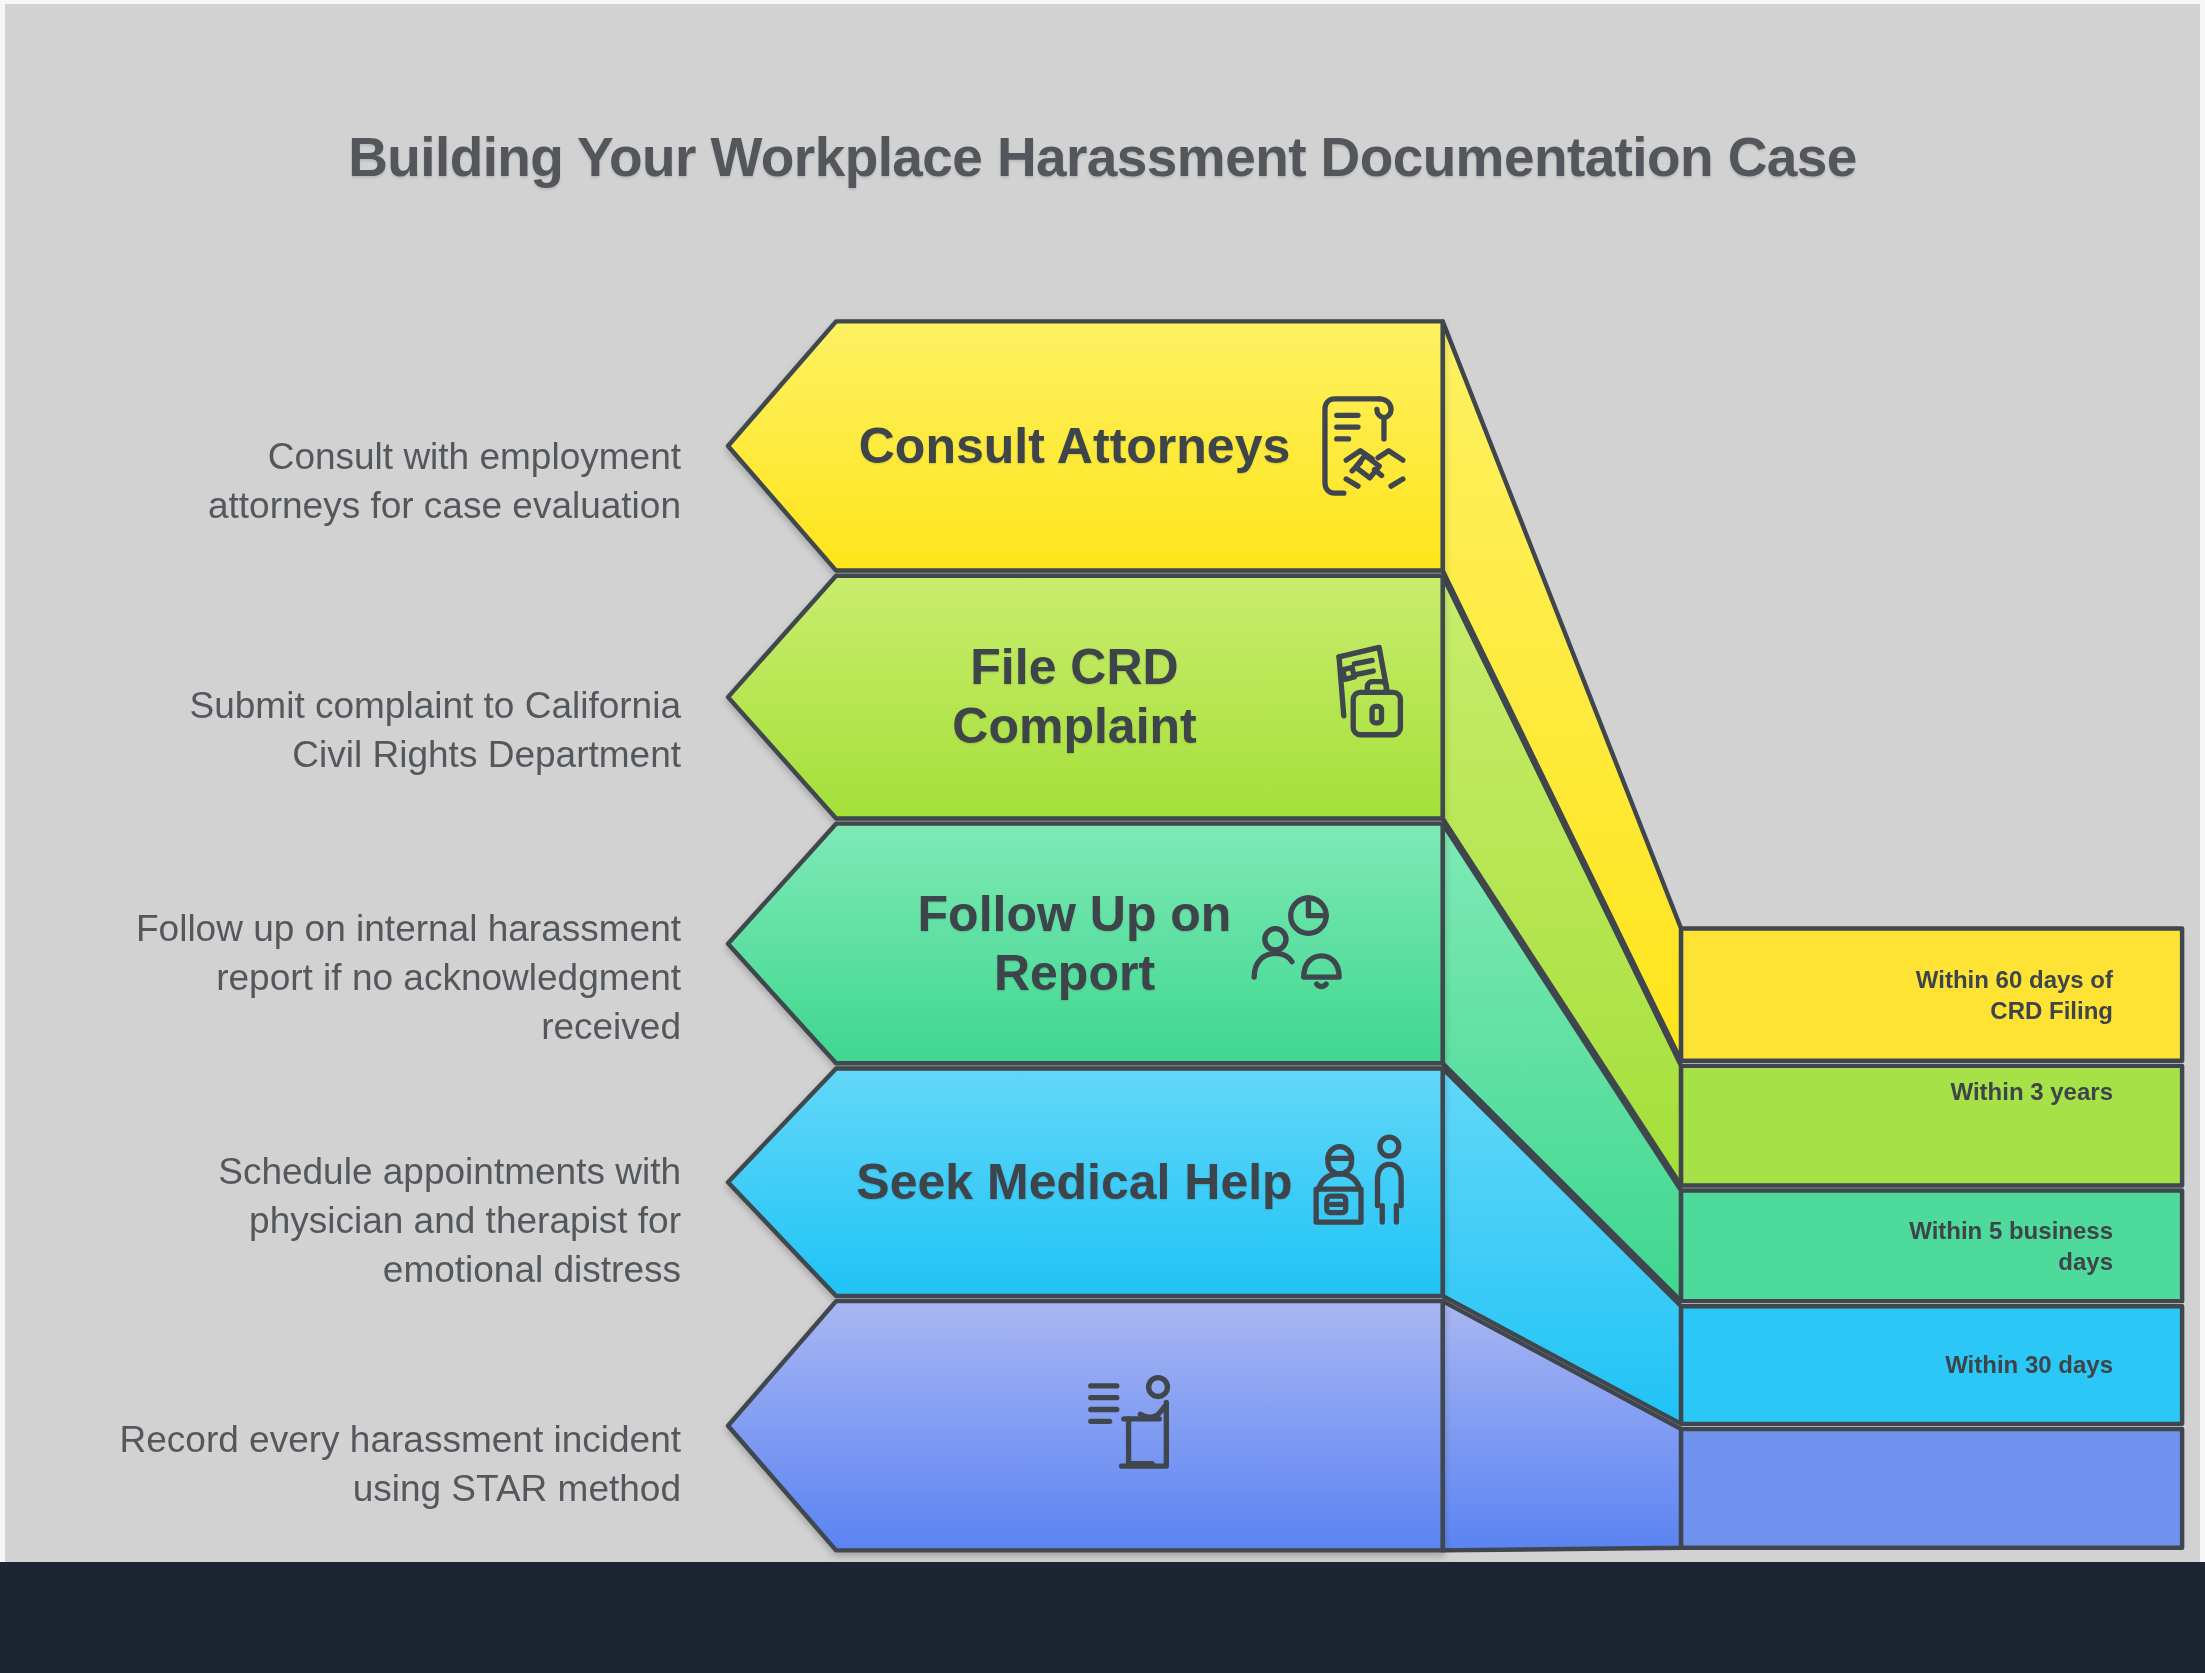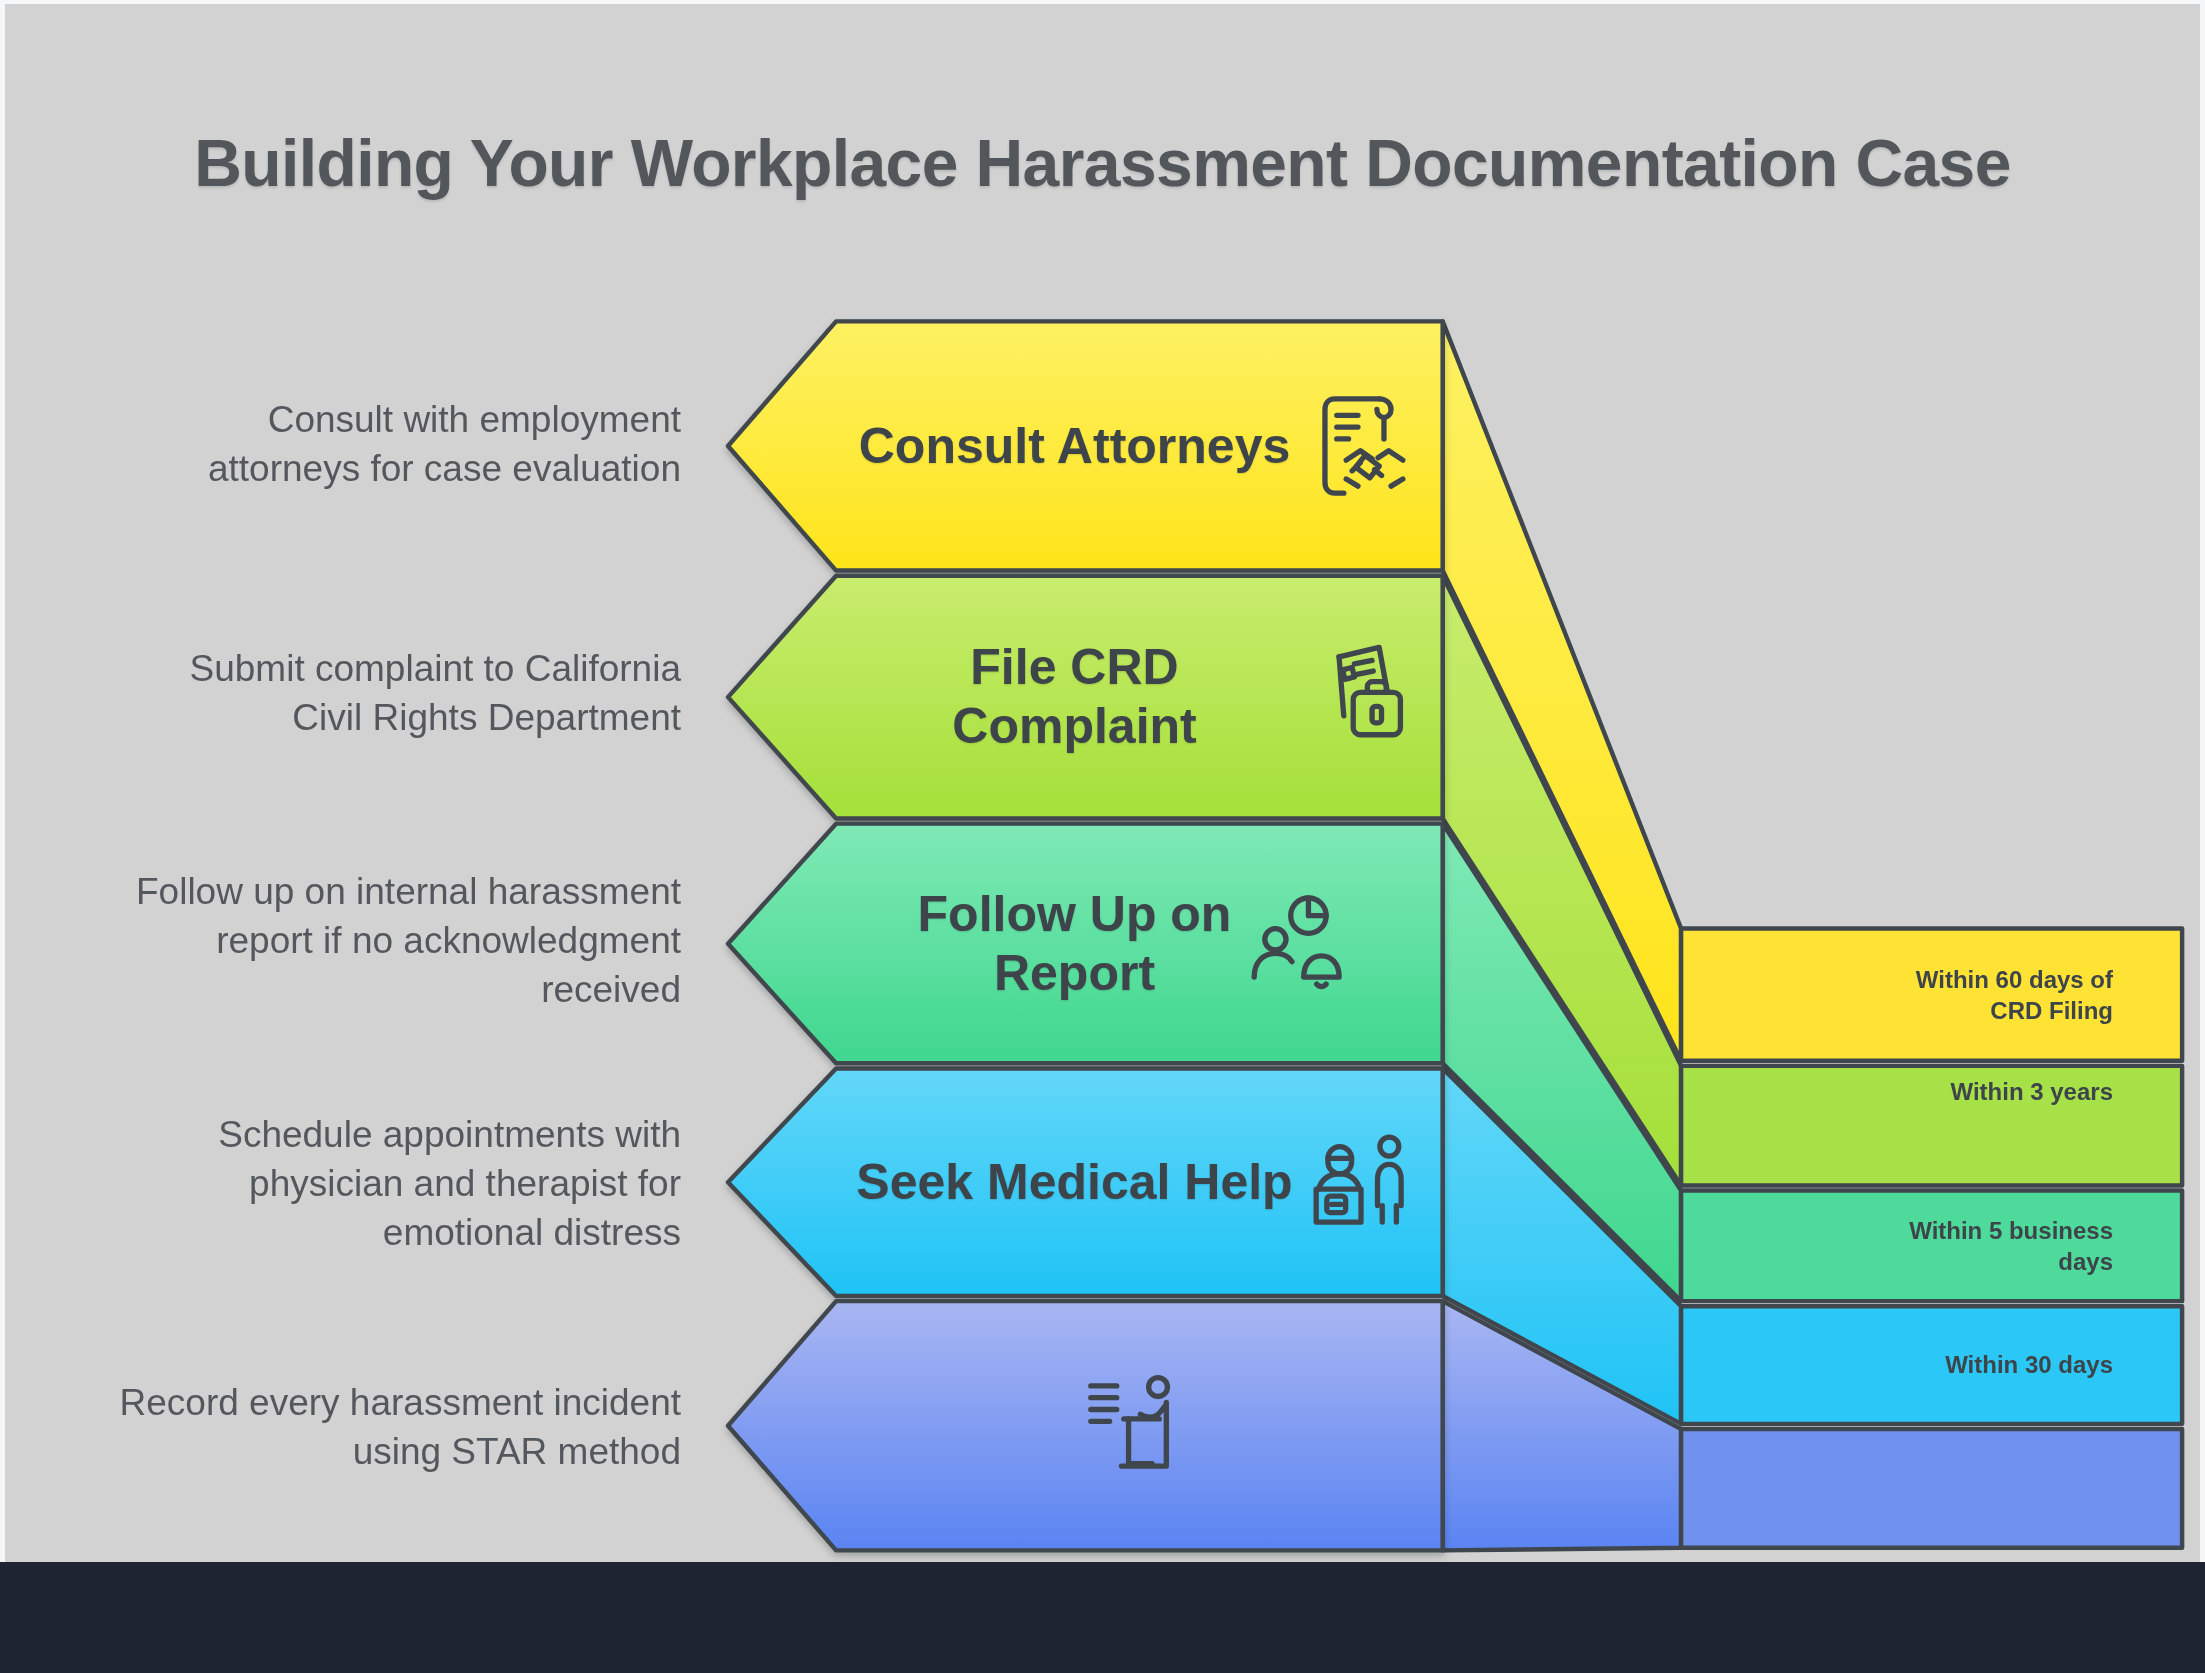--- a/index.html
+++ b/index.html
@@ -2,24 +2,24 @@
 <html style="font-size:10.2px"><head>
 <meta charset="utf-8">
 <style>
   html,body{margin:0;padding:0;background:#f6f7f9;}
   .stage{position:relative;width:2205px;height:1674px;background:#f6f7f9;overflow:hidden;
          font-family:"Liberation Sans",sans-serif;}
   .panel{position:absolute;left:5.1px;right:5.1px;top:3.8px;bottom:0;background:#d2d2d2;}
   .shapes{position:absolute;left:0;top:0;width:2205px;height:1674px;}
   .shape{stroke:#3f464d;stroke-width:7;stroke-linejoin:round;}
   .page-title{position:absolute;left:0;right:0;top:125px;text-align:center;
-              font-size:66px;font-weight:bold;color:#53575c;letter-spacing:-0.6px;
+              font-size:55px;font-weight:bold;color:#53575c;letter-spacing:-0.6px;
               text-shadow:0 1.9px 2.5px rgba(0,0,0,0.12);}
   .desc{position:absolute;left:45px;width:636px;text-align:right;transform:translateY(-50%);
-        font-size:37px;color:#54585d;line-height:1.32;white-space:pre-line;}
+        font-size:37px;color:#54585d;line-height:1.32;white-space:pre-line;margin-top:37px;}
   .step-row{position:absolute;left:852px;width:572px;display:flex;align-items:center;
             justify-content:center;gap:9px;transform:translateY(-50%);}
   .step-label{font-weight:bold;font-size:50px;color:#3d444a;white-space:pre-line;
               text-align:center;line-height:1.18;text-shadow:0 1.3px 1.9px rgba(0,0,0,0.15);}
   .step-icon{flex:0 0 auto;width:118px;height:118px;}
   .step-icon svg{width:100%;height:100%;fill:none;stroke:#3f464d;stroke-width:4.5;
                  stroke-linecap:round;stroke-linejoin:round;}
   .box-label{position:absolute;left:1719px;width:394px;text-align:right;transform:translateY(-50%);
              font-weight:bold;font-size:24px;color:#3d444a;line-height:1.3;white-space:pre-line;}
   .footer-bar{position:absolute;left:0;right:0;top:1562px;bottom:0;background:#1c2531;}

